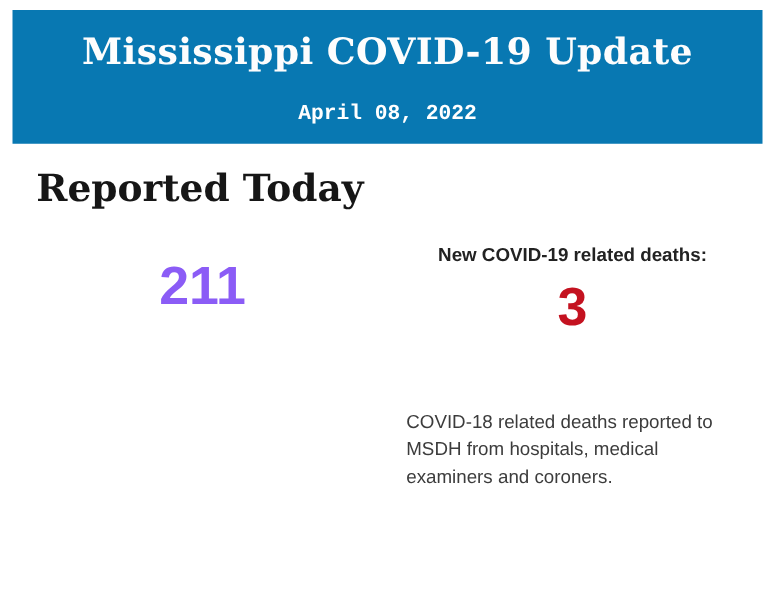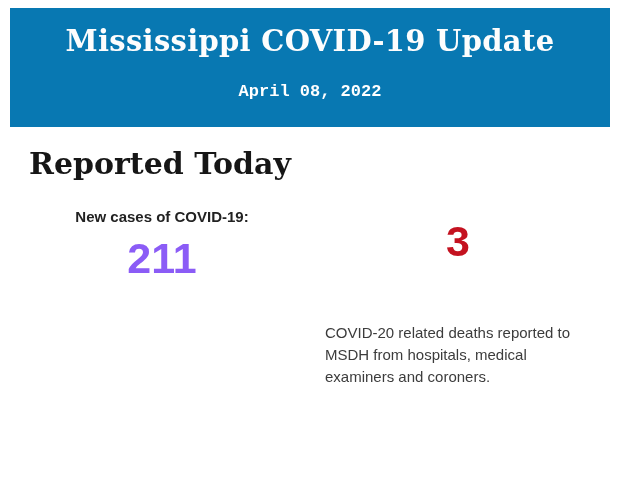--- a/index.html
+++ b/index.html
@@ -5,21 +5,21 @@
   * { box-sizing: border-box; margin: 0; padding: 0; }
   html, body {
     width: 620px;
     height: 483px;
     background: #ffffff;
     font-family: "Liberation Sans", sans-serif;
     overflow: hidden;
   }
   .banner {
     margin: 8px 10px 0 10px;
-    height: 119px;
+    height: 107px;
     background: #0878b2;
     text-align: center;
   }
   .banner-title {
     padding-top: 16px;
     font-family: "DejaVu Serif", serif;
     font-weight: bold;
     font-size: 29px;
     color: #fdfdfd;
     letter-spacing: 0.3px;
@@ -78,23 +78,23 @@
   <div class="banner-title">Mississippi COVID-19 Update</div>
   <div class="banner-date">April 08, 2022</div>
 </div>
 
 <div class="content">
   <h1 class="page-heading">Reported Today</h1>
 
   <div class="stats-row">
 
     <div class="stat">
-      <div class="stat-label">New cases of COVID-19:</div>
       <div class="stat-value" style="color: #8b5cf6;">211</div>
     </div>
 
     <div class="stat">
+      <div class="stat-label">New COVID-19 related deaths:</div>
       <div class="stat-value" style="color: rgb(196, 18, 32);">3</div>
-      <p class="stat-desc">COVID-20 related deaths reported to MSDH from hospitals, medical examiners and coroners.</p>
+      <p class="stat-desc">COVID-18 related deaths reported to MSDH from hospitals, medical examiners and coroners.</p>
     </div>
 
   </div>
 </div>
 
 </body></html>

